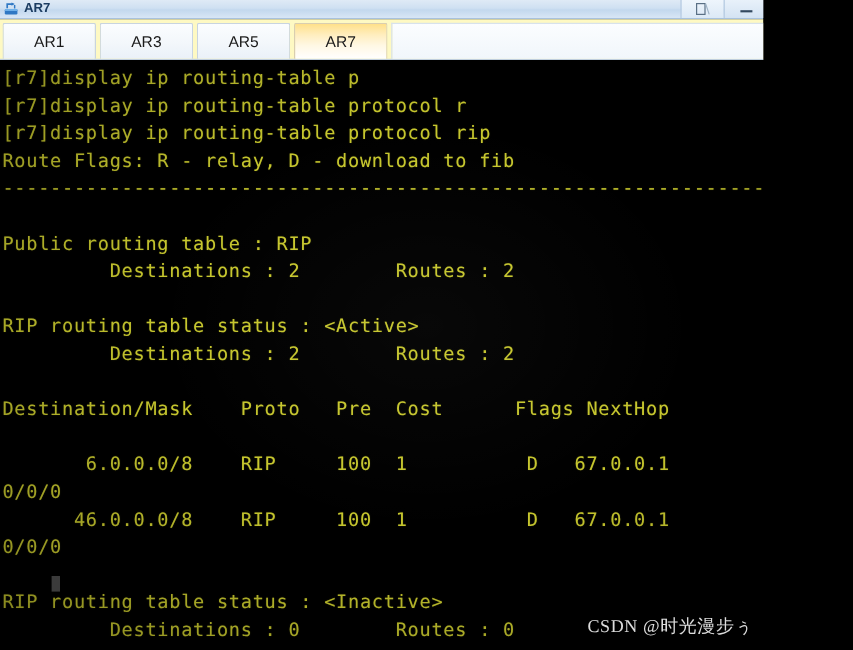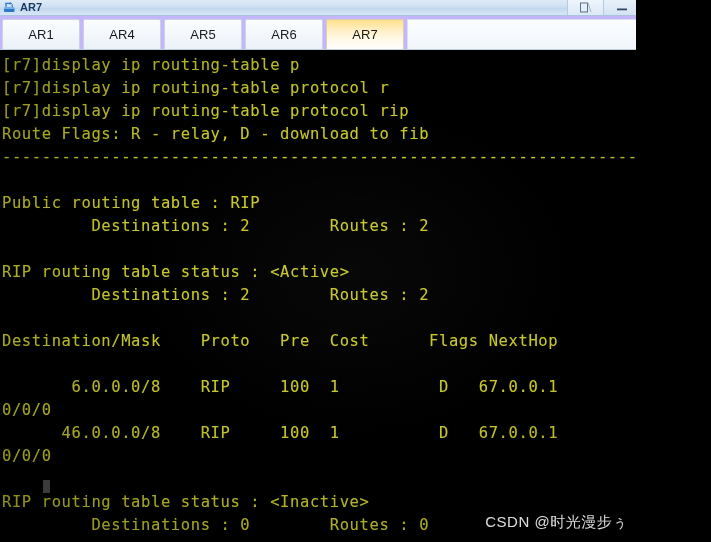--- a/index.html
+++ b/index.html
@@ -84,21 +84,21 @@
     color: #33495f;
     font-family: "Liberation Sans", sans-serif;
   }
 
   
   .tabstrip {
     position: absolute;
     left: 0; top: 16px;
     width: 711px;
     height: 34px;
-    background: #c4b5fd;
+    background: #fef9c3;
     border-bottom: 1px solid #bfcedd;
     box-sizing: border-box;
     display: flex;
     align-items: flex-end;
     padding: 0 0 0 2px;
   }
   .tab {
     width: 78px;
     height: 30px;
     margin-right: 3px;
@@ -157,21 +157,21 @@
     top: 480px;
     width: 7px;
     height: 13px;
     background: #3b3b3b;
   }
 
   .watermark {
     position: absolute;
     right: 8px;
     bottom: 10px;
-    font-family: Liberation Sans, sans-serif;
+    font-family: Liberation Serif, serif;
     font-size: 15px;
     color: #efefef;
     opacity: 0.92;
     white-space: nowrap;
     letter-spacing: 0.5px;
     margin-top: 22px;
   }
 
   
   .vignette {
@@ -222,27 +222,24 @@
         <span class="close-glyph">X</span>
       </div>
     </div>
   </div>
 
   <div class="tabstrip">
     <div class="tab">
         <span>AR1</span>
       </div>
     <div class="tab">
-        <span>AR4</span>
+        <span>AR3</span>
       </div>
     <div class="tab">
         <span>AR5</span>
-      </div>
-    <div class="tab">
-        <span>AR6</span>
       </div>
     <div class="tab active">
         <span>AR7</span>
       </div>
     <div class="tab-rest"></div>
   </div>
 
   <div class="terminal" id="console">
       <div class="term-line">[r7]display ip routing-table p</div>
       <div class="term-line">[r7]display ip routing-table protocol r</div>

